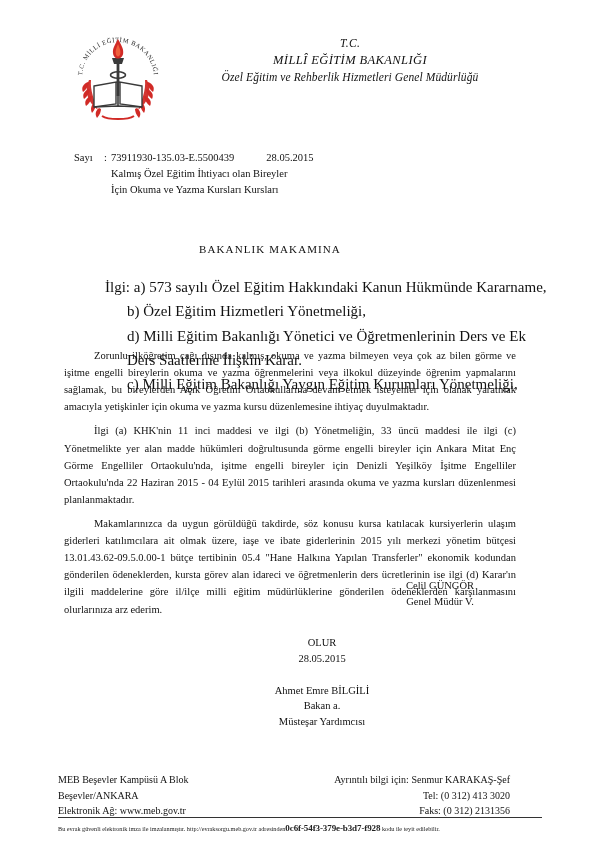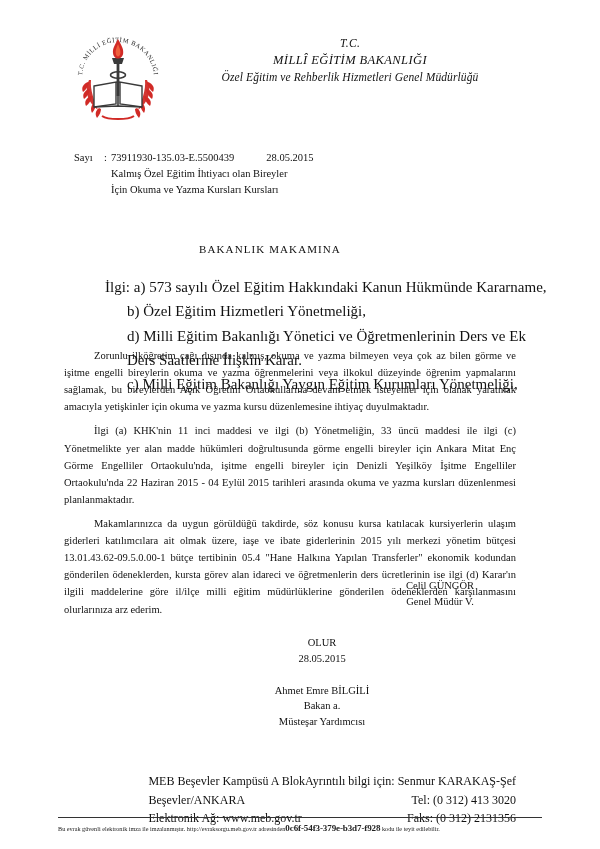--- a/index.html
+++ b/index.html
@@ -156,26 +156,26 @@
     text-align: center;
     font-size: 10.5px;
     line-height: 1.5;
     margin-left: 22px;
   }
   .olur-gap { height: 16px; }
 
   
   .footer {
     position: absolute;
-    left: 64px;
+    left: 58px;
     top: 772px;
     width: 452px;
     display: flex;
-    justify-content: flex-end;
-    font-size: 12px;
+    justify-content: space-between;
+    font-size: 10px;
     line-height: 1.55;
   }
   .footer-left { text-align: left; }
   .footer-right { text-align: right; }
 
   .foot-rule {
     position: absolute;
     left: 58px;
     top: 817px;
     width: 484px;

